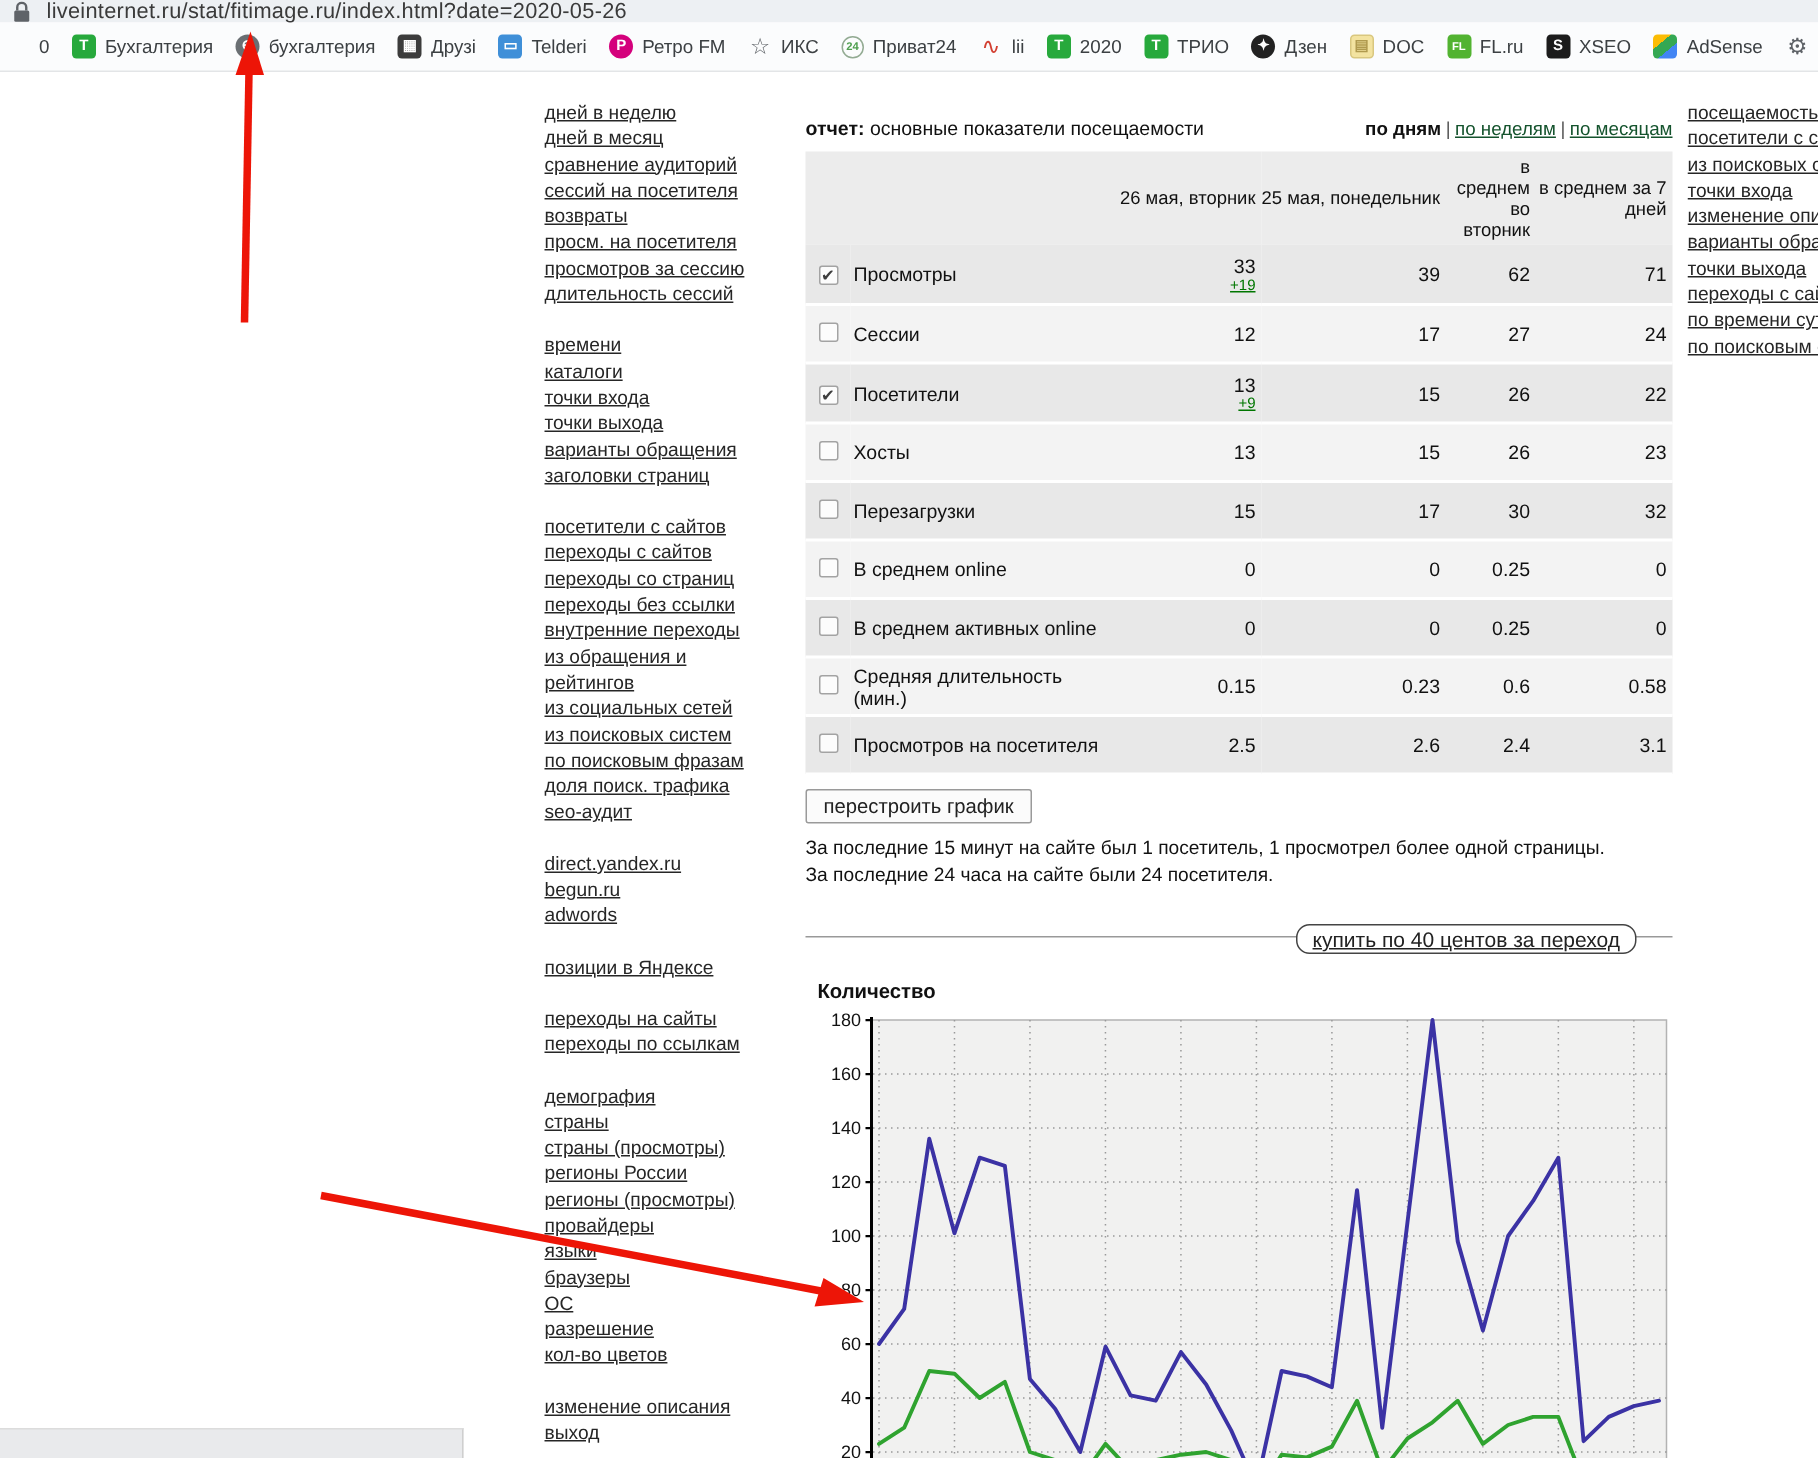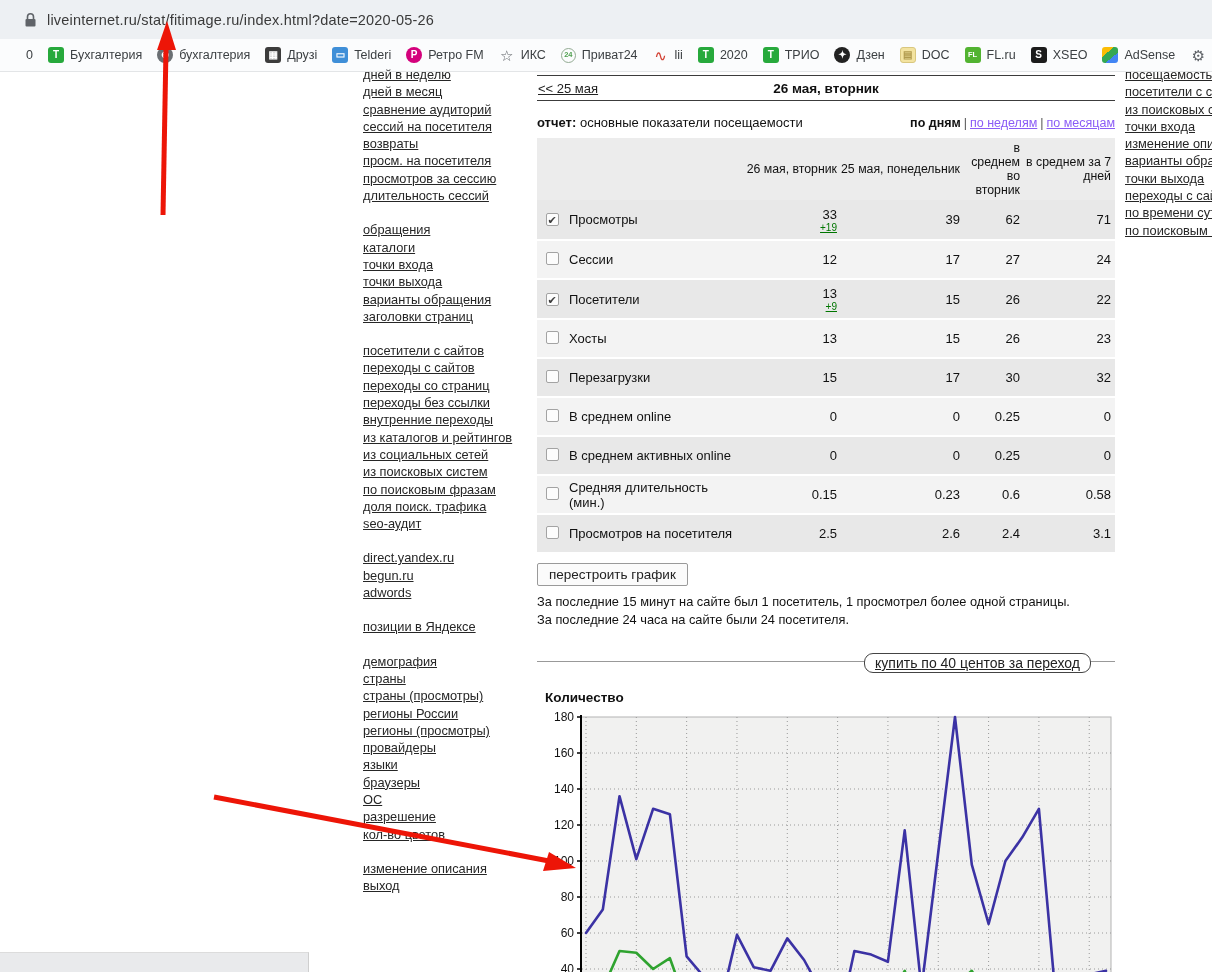--- a/index.html
+++ b/index.html
@@ -2,21 +2,21 @@
 <html><head>
 <meta charset="utf-8">
 <style>
   * { box-sizing: border-box; }
   html,body { margin:0; padding:0; }
   body {
     width:1212px; height:972px; position:relative; overflow:hidden;
     background:#fff; font-family:"Liberation Sans", sans-serif; color:#111;
   }
   
-  .urlbar { height:39px; background:#edf0f3; display:flex; align-items:center; padding-left:25px; }
+  .urlbar { height:15px; background:#edf0f3; display:flex; align-items:center; padding-left:9px; }
   .lock-svg { flex:none; }
   .url { font-size:14.5px; color:#3a3a3a; margin-left:11px; letter-spacing:.2px; }
   .bmbar { height:33px; background:#fbfcfd; border-bottom:1px solid #e3e5e7;
            display:flex; align-items:center; padding-left:4px; white-space:nowrap; overflow:hidden; }
   .bm { display:inline-flex; align-items:center; margin-right:15px; cursor:pointer; flex:none; }
   .bmi { width:16px; height:16px; border-radius:3px; display:inline-flex; align-items:center;
          justify-content:center; font-size:10px; font-weight:bold; flex:none; line-height:1; }
   .bmi.circle { border-radius:50%; }
   .bmi.plain { background:none !important; font-size:15px; font-weight:normal; }
   .bmi.ring  { border-radius:50%; border:1px solid #93ab93; width:15px; height:15px; font-size:7.5px; }
@@ -32,21 +32,21 @@
   #rightNav { position:absolute; left:1125px; top:66px; width:87px; overflow:hidden; }
   #rightNav a { white-space:nowrap; }
   
   .main { position:absolute; left:537px; top:64px; width:578px; font-size:13px; }
   .datenav { margin-top:11px; border-top:1px solid #3c3c3c; border-bottom:1px solid #3c3c3c;
              position:relative; height:26px; }
   .datenav a.prev { position:absolute; left:1px; top:5px; color:#222; text-decoration:underline; cursor:pointer; }
   .datenav .dtitle { text-align:center; font-weight:bold; line-height:26px; font-size:13.5px; }
   .reportrow { display:flex; justify-content:space-between; margin-top:14px; align-items:baseline; }
   .vmodes { font-size:12.5px; }
-  .vmodes a { color:#8b5cf6; text-decoration:underline; cursor:pointer; }
+  .vmodes a { color:#14532d; text-decoration:underline; cursor:pointer; }
   .vmodes .sep { color:#555; margin:0 3px; }
   table { border-collapse:collapse; margin-top:8px; width:578px; table-layout:fixed; }
   thead th { background:#ececec; font-weight:normal; font-size:12.3px; text-align:right;
              padding:3px 4px 3px 0; line-height:14px; vertical-align:middle; }
   tbody td { padding:0 4px 0 0; border-bottom:2px solid #fff; }
   tbody tr { height:39px; }
   tbody tr.tall { height:40px; }
   tr.odd td { background:#e8e8e8; }
   tr.even td { background:#f3f3f3; }
   td.cbcell { text-align:center; padding:0; }
@@ -158,47 +158,51 @@
       <a>дней в неделю</a>
       <a>дней в месяц</a>
       <a>сравнение аудиторий</a>
       <a>сессий на посетителя</a>
       <a>возвраты</a>
       <a>просм. на посетителя</a>
       <a>просмотров за сессию</a>
       <a>длительность сессий</a>
     </div>
     <div class="group">
-      <a>обращения</a>
+      <a>времени</a>
       <a>каталоги</a>
       <a>точки входа</a>
       <a>точки выхода</a>
       <a>варианты обращения</a>
       <a>заголовки страниц</a>
     </div>
     <div class="group">
       <a>посетители с сайтов</a>
       <a>переходы с сайтов</a>
       <a>переходы со страниц</a>
       <a>переходы без ссылки</a>
       <a>внутренние переходы</a>
-      <a>из каталогов и рейтингов</a>
+      <a>из обращения и рейтингов</a>
       <a>из социальных сетей</a>
       <a>из поисковых систем</a>
       <a>по поисковым фразам</a>
       <a>доля поиск. трафика</a>
       <a>seo-аудит</a>
     </div>
     <div class="group">
       <a>direct.yandex.ru</a>
       <a>begun.ru</a>
       <a>adwords</a>
     </div>
     <div class="group">
       <a>позиции в Яндексе</a>
+    </div>
+    <div class="group">
+      <a>переходы на сайты</a>
+      <a>переходы по ссылкам</a>
     </div>
     <div class="group">
       <a>демография</a>
       <a>страны</a>
       <a>страны (просмотры)</a>
       <a>регионы России</a>
       <a>регионы (просмотры)</a>
       <a>провайдеры</a>
       <a>языки</a>
       <a>браузеры</a>
@@ -219,24 +223,20 @@
     <a>точки входа</a>
     <a>изменение опи</a>
     <a>варианты обра</a>
     <a>точки выхода</a>
     <a>переходы с сай</a>
     <a>по времени сут</a>
     <a>по поисковым с</a>
   </div>
 
 <div class="main">
-  <div class="datenav">
-    <a class="prev">&lt;&lt; 25 мая</a>
-    <div class="dtitle">26 мая, вторник</div>
-  </div>
 
   <div class="reportrow">
     <div>
       <b>отчет:</b>
       <span>основные показатели посещаемости</span>
     </div>
     <div class="vmodes">
       <b>по дням</b><span class="sep">|</span><a>по неделям</a><span class="sep">|</span><a>по месяцам</a>
     </div>
   </div>

